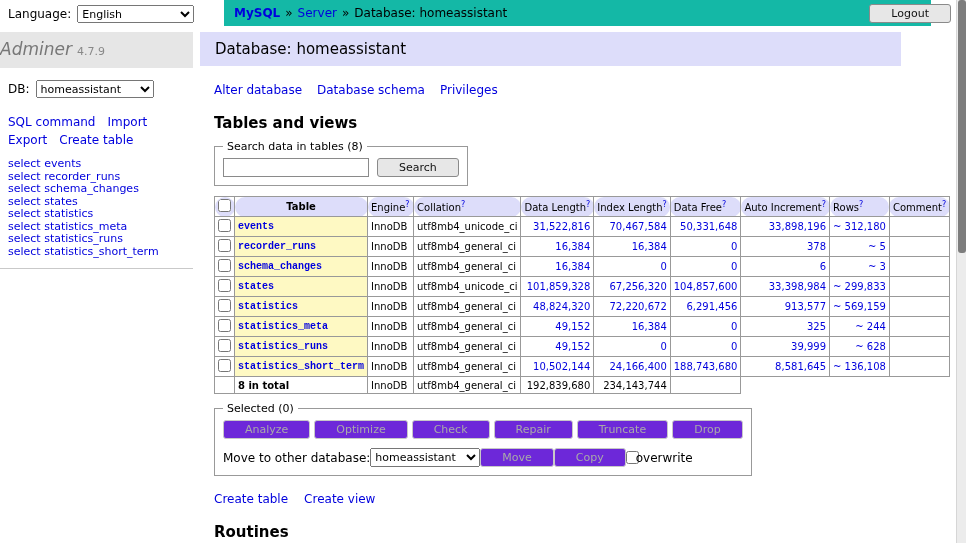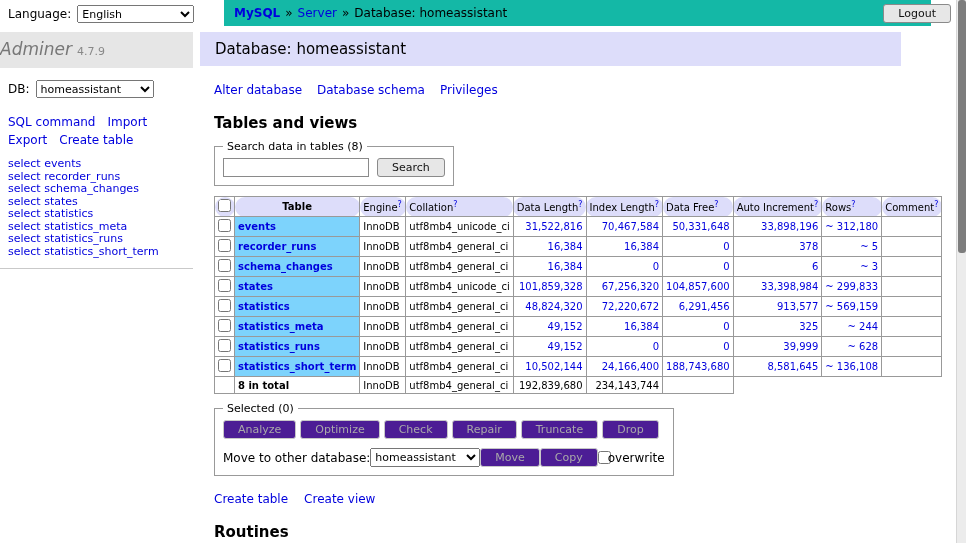--- a/index.html
+++ b/index.html
@@ -11,23 +11,23 @@
   a { color:#0000dd; text-decoration:none; cursor:pointer; }
 
   
   .lang-row { position:absolute; top:5px; left:8px; display:flex; align-items:center; gap:6px; }
   .lang-row select { width:117px; height:18px; font-size:11px; font-family:inherit; }
   .breadcrumb { position:absolute; left:200px; top:0; width:707px; height:26px; background:#14b8a6;
     display:flex; align-items:center; gap:5px; padding:0 10px;margin-left:24px; }
   .breadcrumb .bold { font-weight:bold; }
   .logout-btn { position:absolute; top:4px; right:15px; }
 
-  button { font-family:inherit; font-size:11px; padding:2px 14px; background:#e7e7e7;
+  button { font-family:inherit; font-size:11px; padding:2px 21px; background:#e7e7e7;
     border:1px solid #8a8a8a; border-radius:3px; color:#111; cursor:pointer; }
-  button:disabled { background:#4c1d95; border-color:#c8c8c8; color:#a9a9a9; cursor:default; }
+  button:disabled { background:#6d28d9; border-color:#c8c8c8; color:#a9a9a9; cursor:default; }
 
   
   #sidebar { position:absolute; left:0; top:32px; width:193px; }
   .brand { background:#e6e6e6; padding:7px 0 9px; }
   .brand .app { font-style:italic; font-size:17px; color:#777; }
   .brand .ver { font-size:11px; color:#888; margin-left:5px; }
   .db-row { display:flex; align-items:center; gap:6px; margin:12px 8px 0; }
   .db-row select { width:118px; height:18px; font-size:11px; font-family:inherit; }
   .action-links { margin:15px 8px 0; line-height:1.5; }
   .action-links a { margin-right:12px;margin-top:46px; }
@@ -45,21 +45,21 @@
   legend { font-size:11px; padding:0 4px; }
   .search-box { display:flex; align-items:center; gap:8px; }
   .search-box input[type=text] { width:146px; height:19px; border:1px solid #8a8a8a;
     font-size:11px; padding:0 3px; }
 
   table { border-collapse:collapse; table-layout:fixed; margin:10px 0 0 14px; font-size:10px; }
   td,th { border:1px solid #999; padding:2px 3px; white-space:nowrap; overflow:hidden;
     text-align:left; height:17px; }
   thead td, thead th { background:#ddddfa;border-radius:10px; }
   thead th { text-align:center; font-weight:bold; }
-  tbody th { background:#7dd3fc; }
+  tbody th { background:#fef9c3;font-family:Liberation Mono, monospace; }
   tbody th a { font-weight:bold; }
   sup { font-size:8px; color:#0000dd; vertical-align:super; }
   .chk { text-align:center; }
   .num { text-align:right; color:#0000dd; }
   .num a { color:#0000dd; }
   .total td { font-weight:normal;border-radius:7px; }
   .total .tot-label { font-weight:bold; }
   .total .numT { text-align:right; color:#000; }
 
   .btn-row { display:flex; gap:4px; }

